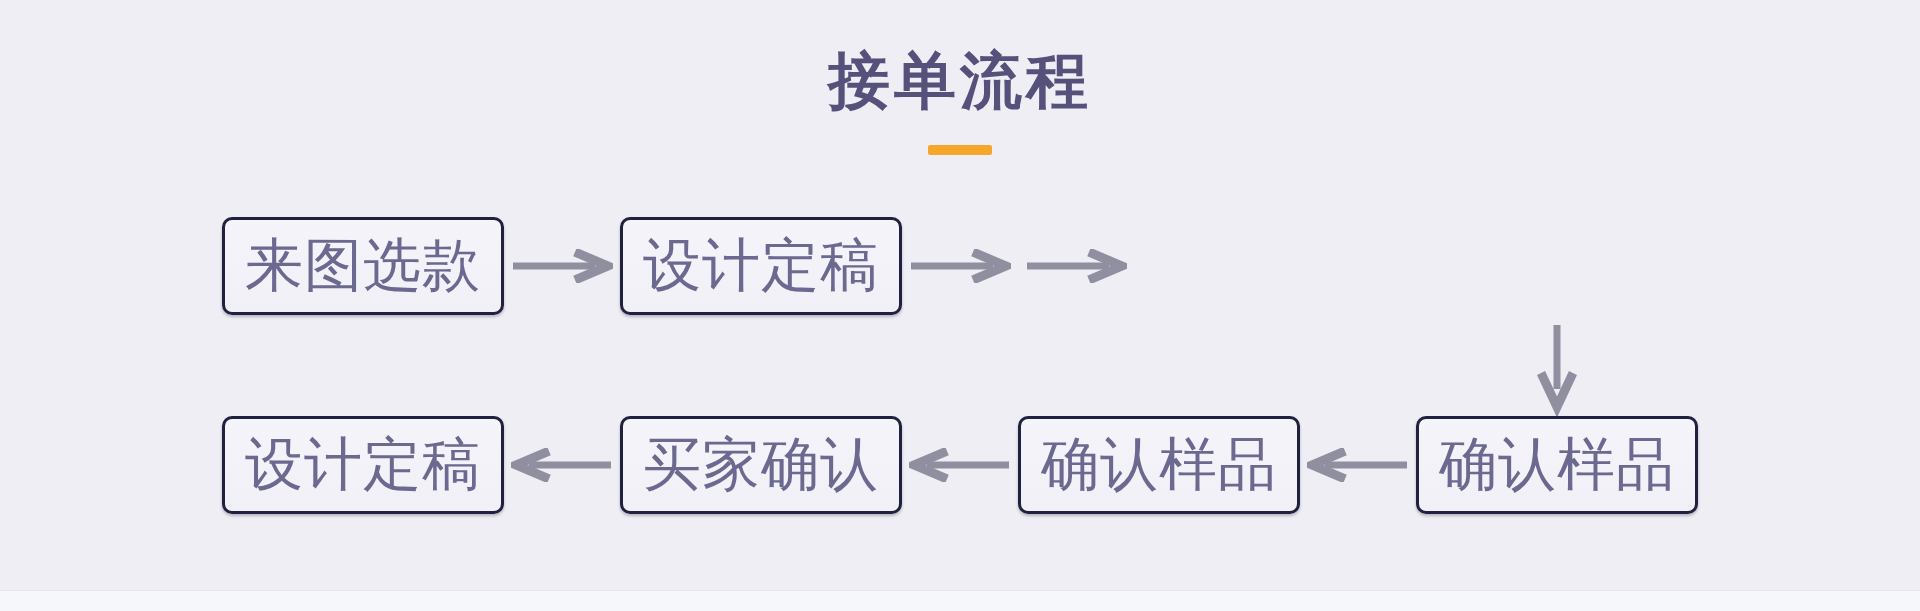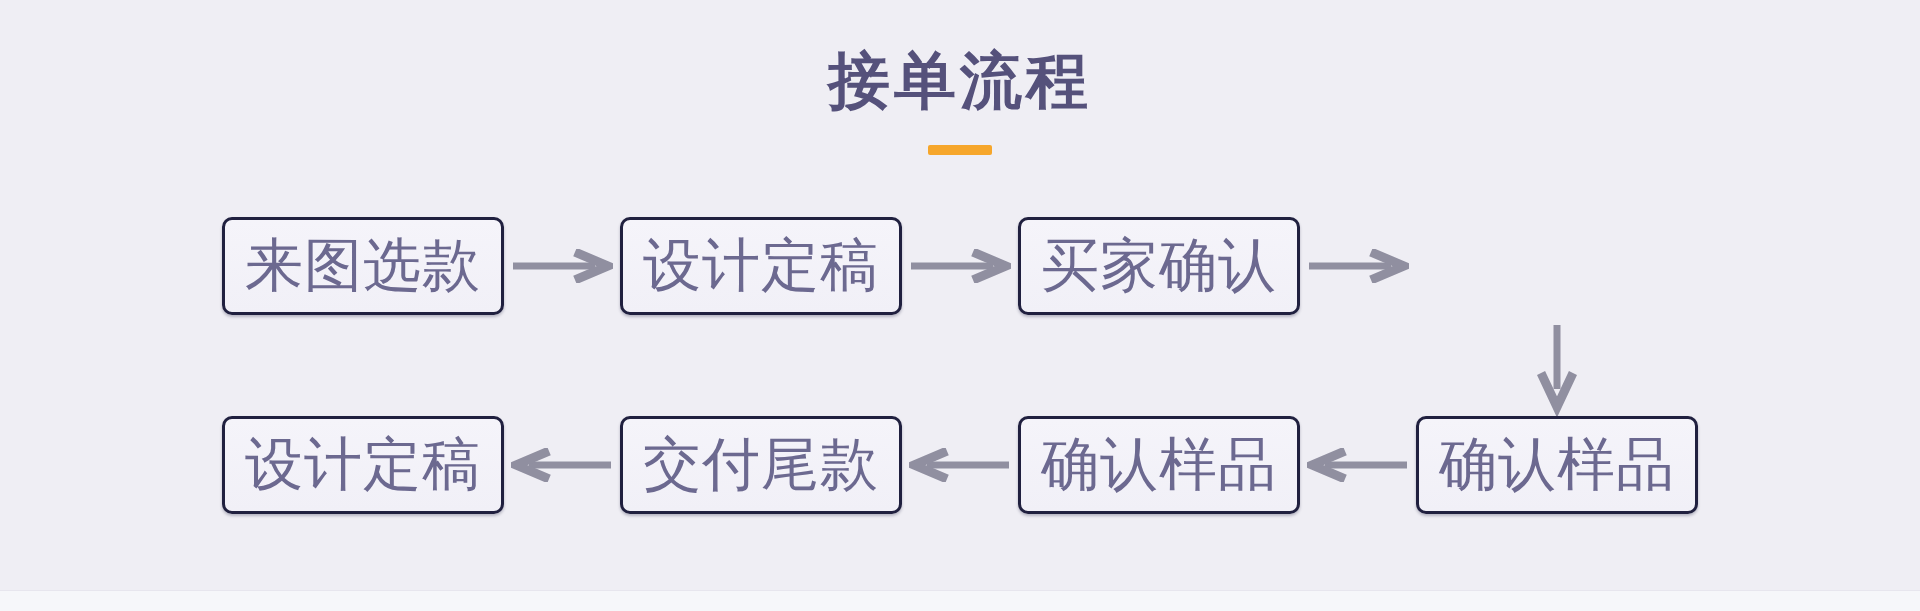--- a/index.html
+++ b/index.html
@@ -95,23 +95,20 @@
         </div>
         <div class="box">
           <span>设计定稿</span>
         </div>
         <div class="arrow-cell">
           <svg class="arrow-h" viewBox="0 0 102 34">
             <line class="stroke" x1="2" y1="17" x2="84" y2="17" stroke-width="7"></line>
             <polyline class="stroke" points="64,3 97,17 64,31" stroke-width="9"></polyline>
           </svg>
         </div>
-        <div class="box">
-          <span>买家确认</span>
-        </div>
         <div class="arrow-cell">
           <svg class="arrow-h" viewBox="0 0 102 34">
             <line class="stroke" x1="2" y1="17" x2="84" y2="17" stroke-width="7"></line>
             <polyline class="stroke" points="64,3 97,17 64,31" stroke-width="9"></polyline>
           </svg>
         </div>
       </div>
 
       <div class="connector-row">
         <svg class="arrow-v" viewBox="0 0 40 101">
@@ -124,21 +121,21 @@
         <div class="box">
           <span>设计定稿</span>
         </div>
         <div class="arrow-cell">
           <svg class="arrow-h" viewBox="0 0 102 34">
             <line class="stroke" x1="100" y1="17" x2="18" y2="17" stroke-width="7"></line>
             <polyline class="stroke" points="38,3 5,17 38,31" stroke-width="9"></polyline>
           </svg>
         </div>
         <div class="box">
-          <span>交付尾款</span>
+          <span>买家确认</span>
         </div>
         <div class="arrow-cell">
           <svg class="arrow-h" viewBox="0 0 102 34">
             <line class="stroke" x1="100" y1="17" x2="18" y2="17" stroke-width="7"></line>
             <polyline class="stroke" points="38,3 5,17 38,31" stroke-width="9"></polyline>
           </svg>
         </div>
         <div class="box">
           <span>确认样品</span>
         </div>

